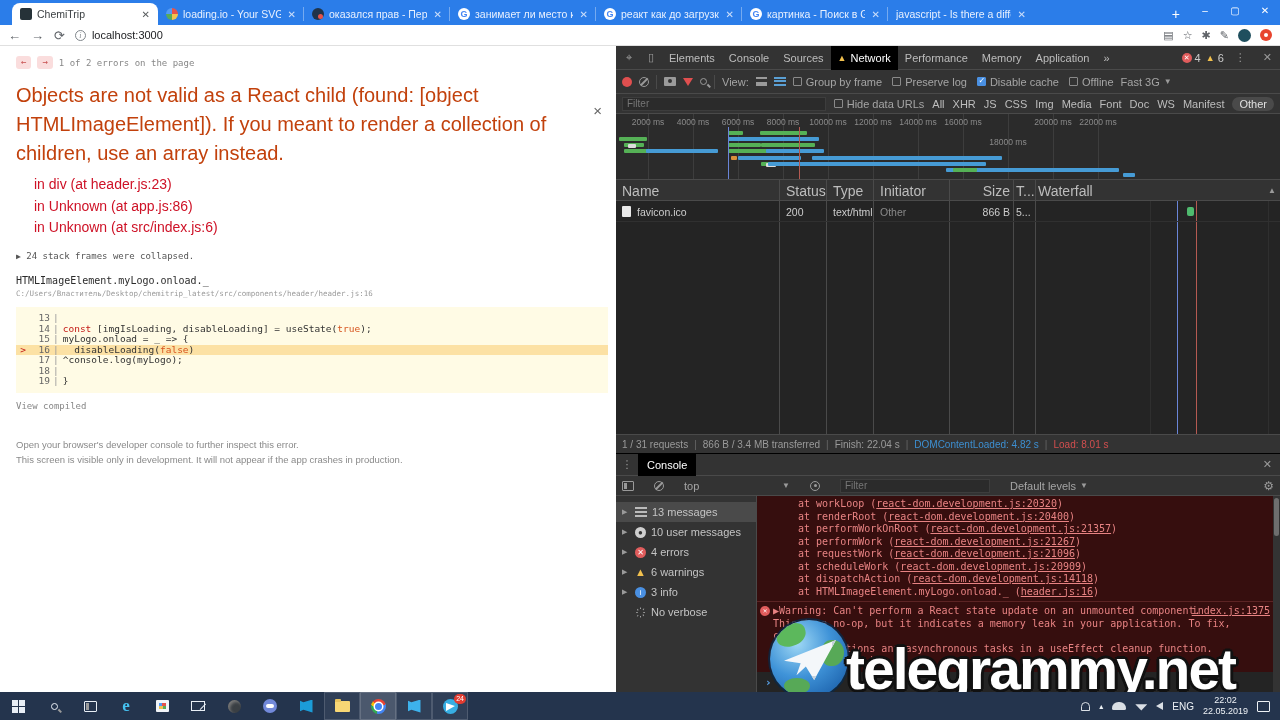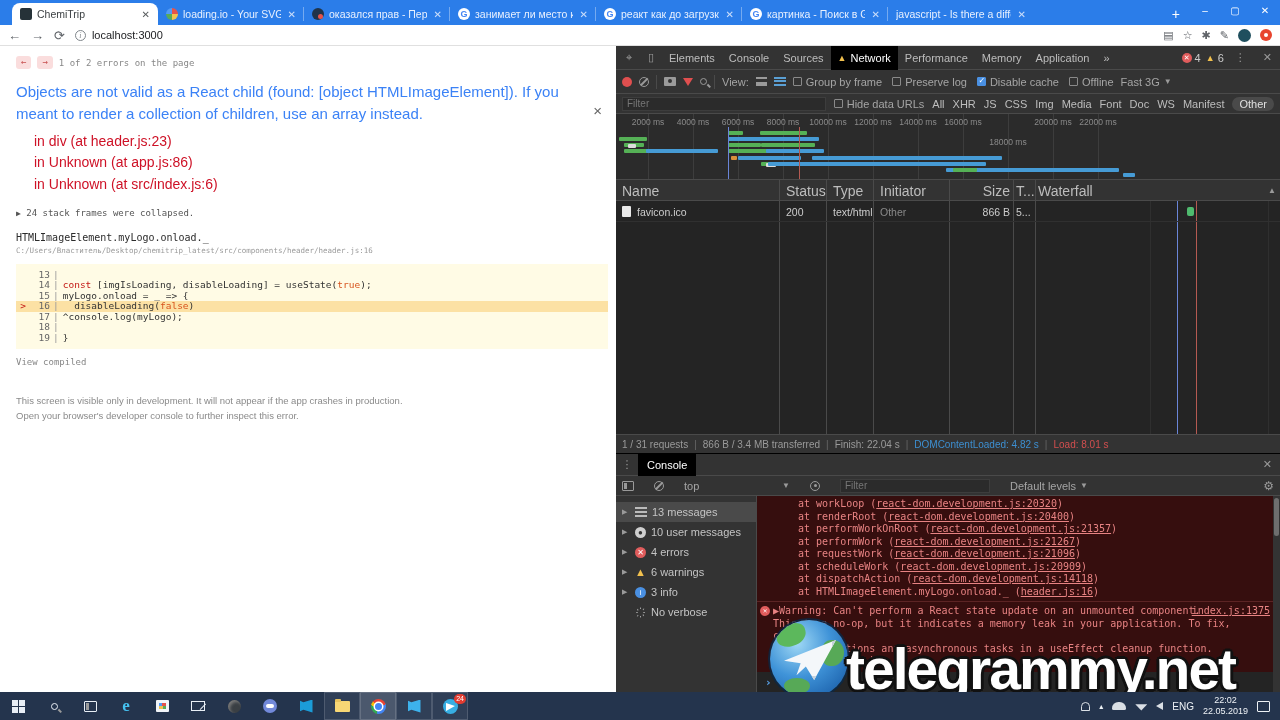--- a/index.html
+++ b/index.html
@@ -36,21 +36,21 @@
   .ic-avatar { width:13px; height:13px; border-radius:50%; background:#1f4f5e; }
   .ic-redext { width:12px; height:12px; border-radius:50%; background:#e8442e; position:relative; }
   .ic-redext::after { content:""; position:absolute; left:4px; top:4px; width:4px; height:4px; border-radius:50%; background:#fff; }
 
   
   .page { position:absolute; left:0; top:46px; width:616px; height:646px; background:#fff; overflow:hidden; }
   .eo { padding:10px 16px 0 16px; }
   .eo-head { display:flex; align-items:center; gap:6px; font-family:"DejaVu Sans Mono", monospace; font-size:9px; color:#878787; }
   .eo-arrow { background:#fadddd; color:#c75050; border-radius:3px; padding:0 5px; font-size:9px; line-height:13px; }
   .eo-close { position:absolute; right:14px; top:56px; color:#666; font-size:15px; }
-  .eo-msg { margin-top:12px; color:#3b82f6; font-size:15px; line-height:1.45; max-width:588px; }
+  .eo-msg { margin-top:12px; color:#c2410c; font-size:20px; line-height:1.45; max-width:588px; }
   .eo-stack { margin-top:6px; color:#ce1126; font-size:14px; line-height:1.55; }
   .eo-stack div { padding-left:18px; }
   .eo-collapsed { margin-top:12px; font-family:"DejaVu Sans Mono", monospace; font-size:9px; color:#555; }
   .eo-collapsed .tri { font-size:8px; }
   .eo-frame { margin-top:14px; font-family:"DejaVu Sans Mono", monospace; font-size:10px; color:#2b2b2b; }
   .eo-path { margin-top:3px; font-family:"DejaVu Sans Mono", monospace; font-size:7.5px; color:#9a9a9a; }
   .eo-code { margin-top:9px; background:#fffbe5; padding:6px 0; width:592px; font-family:"DejaVu Sans Mono", monospace; font-size:9.5px; color:#333; }
   .code-row { display:flex; line-height:10.5px; white-space:pre; }
   .code-row .mk { width:14px; color:#c41a16; text-align:center; }
   .code-row .no { width:20px; text-align:right; color:#666; }
@@ -296,22 +296,22 @@
           <div class="code-row"><span class="mk"></span><span class="no">13</span><span class="bar">|</span></div>
           <div class="code-row"><span class="mk"></span><span class="no">14</span><span class="bar">|</span><span class="tok-kw">const</span><span class=""> [imgIsLoading, disableLoading] = useState(</span><span class="tok-lit">true</span><span class="">);</span></div>
           <div class="code-row"><span class="mk"></span><span class="no">15</span><span class="bar">|</span><span class="">myLogo.onload = _ =&gt; {</span></div>
           <div class="code-row hl"><span class="mk">&gt;</span><span class="no">16</span><span class="bar">|</span><span class="">  disableLoading(</span><span class="tok-lit">false</span><span class="">)</span></div>
           <div class="code-row"><span class="mk"></span><span class="no">17</span><span class="bar">|</span><span class="">^console.log(myLogo);</span></div>
           <div class="code-row"><span class="mk"></span><span class="no">18</span><span class="bar">|</span></div>
           <div class="code-row"><span class="mk"></span><span class="no">19</span><span class="bar">|</span><span class="">}</span></div>
         </div>
       <div class="eo-viewc">View compiled</div>
       <div class="eo-foot">
+        <div>Open your browser's developer console to further inspect this error.</div>
         <div>This screen is visible only in development. It will not appear if the app crashes in production.</div>
-        <div>Open your browser's developer console to further inspect this error.</div>
       </div>
     </div>
     <div class="eo-close">×</div>
   </div>
 
   <div class="devtools">
 
     <div class="dt-row dt-tabs">
       <span class="dt-ic">⌖</span>
       <span class="dt-ic">▯</span>

